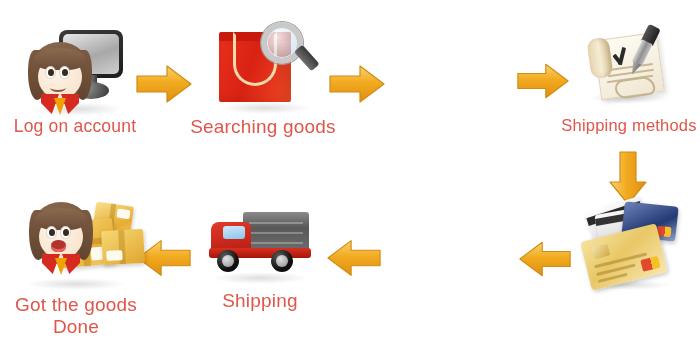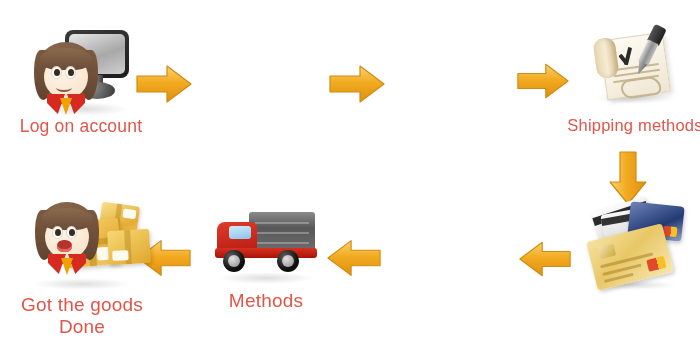--- a/index.html
+++ b/index.html
@@ -5,21 +5,21 @@
   html,body{margin:0;padding:0;}
   body{
     width:700px;height:357px;
     background:#ffffff;
     font-family:"Liberation Sans", sans-serif;
     overflow:hidden;
     position:relative;
   }
   #board{position:relative;width:700px;height:357px;}
 
-  .node{position:absolute;text-align:center;padding-left:6px;}
+  .node{position:absolute;text-align:center;}
   .node .art{position:relative;margin:0 auto;}
   .node .caption{
     color:#e0564a;
     font-family:"Liberation Sans", sans-serif;
     font-weight:400;
     letter-spacing:.2px;
     line-height:1.18;
     white-space:pre-line;
     margin-top:2px;
   }
@@ -240,20 +240,35 @@
           <linearGradient id="ga" x1="0" y1="0" x2="0" y2="1">
         <stop offset="0" stop-color="#f8d271"></stop>
             <stop offset="45%" stop-color="#f2ab21"></stop>
         <stop offset="100%" stop-color="#e08f10"></stop>
           </linearGradient>
         </defs>
       <path d="M2 12 H32 V2 L56 20 L32 38 V28 H2 Z" fill="url(#ga)" stroke="#d08c12" stroke-width="1.2" stroke-linejoin="round"></path>
     </svg>
   </div>
 
+  <div class="node" style="left:178px;top:14px;width:170px;">
+    <div class="art" style="width:120px;height:100px;">
+      <div class="sh" style="left:16px;top:88px;width:92px;height:12px;"></div>
+      <div class="bag" style="left:16px;top:14px;width:72px;height:74px;">
+        <div class="body"></div>
+          <div class="top"></div>
+          <div class="handle"></div>
+      </div>
+      <div class="mag" style="left:58px;top:8px;width:60px;height:60px;">
+        <div class="ring"></div>
+          <div class="stick"></div>
+      </div>
+    </div>
+    <div class="caption cap18">Searching goods</div>
+  </div>
 
   <div class="arrow" style="left:328px;top:64px;">
     <svg width="58" height="40" viewBox="0 0 58 40" aria-hidden="true">
       <path d="M2 12 H32 V2 L56 20 L32 38 V28 H2 Z" fill="url(#ga)" stroke="#d08c12" stroke-width="1.2" stroke-linejoin="round"></path>
     </svg>
   </div>
 
 
   <div class="arrow" style="left:516px;top:62px;">
     <svg width="54" height="38" viewBox="0 0 58 40" aria-hidden="true">
@@ -345,21 +360,21 @@
           <div class="win"></div>
         <div class="chassis"></div>
         <div class="wheel w1">
             <i></i>
           </div>
           <div class="wheel w2">
             <i></i>
           </div>
       </div>
     </div>
-    <div class="caption cap18">Methods</div>
+    <div class="caption cap18">Shipping</div>
   </div>
 
   <div class="arrow" style="left:136px;top:238px;">
     <svg width="56" height="40" viewBox="0 0 58 40" aria-hidden="true">
       <path d="M56 12 H26 V2 L2 20 L26 38 V28 H56 Z" fill="url(#ga)" stroke="#d08c12" stroke-width="1.2" stroke-linejoin="round"></path>
     </svg>
   </div>
 
   <div class="node" style="left:-2px;top:196px;width:156px;">
     <div class="art" style="width:124px;height:96px;">

